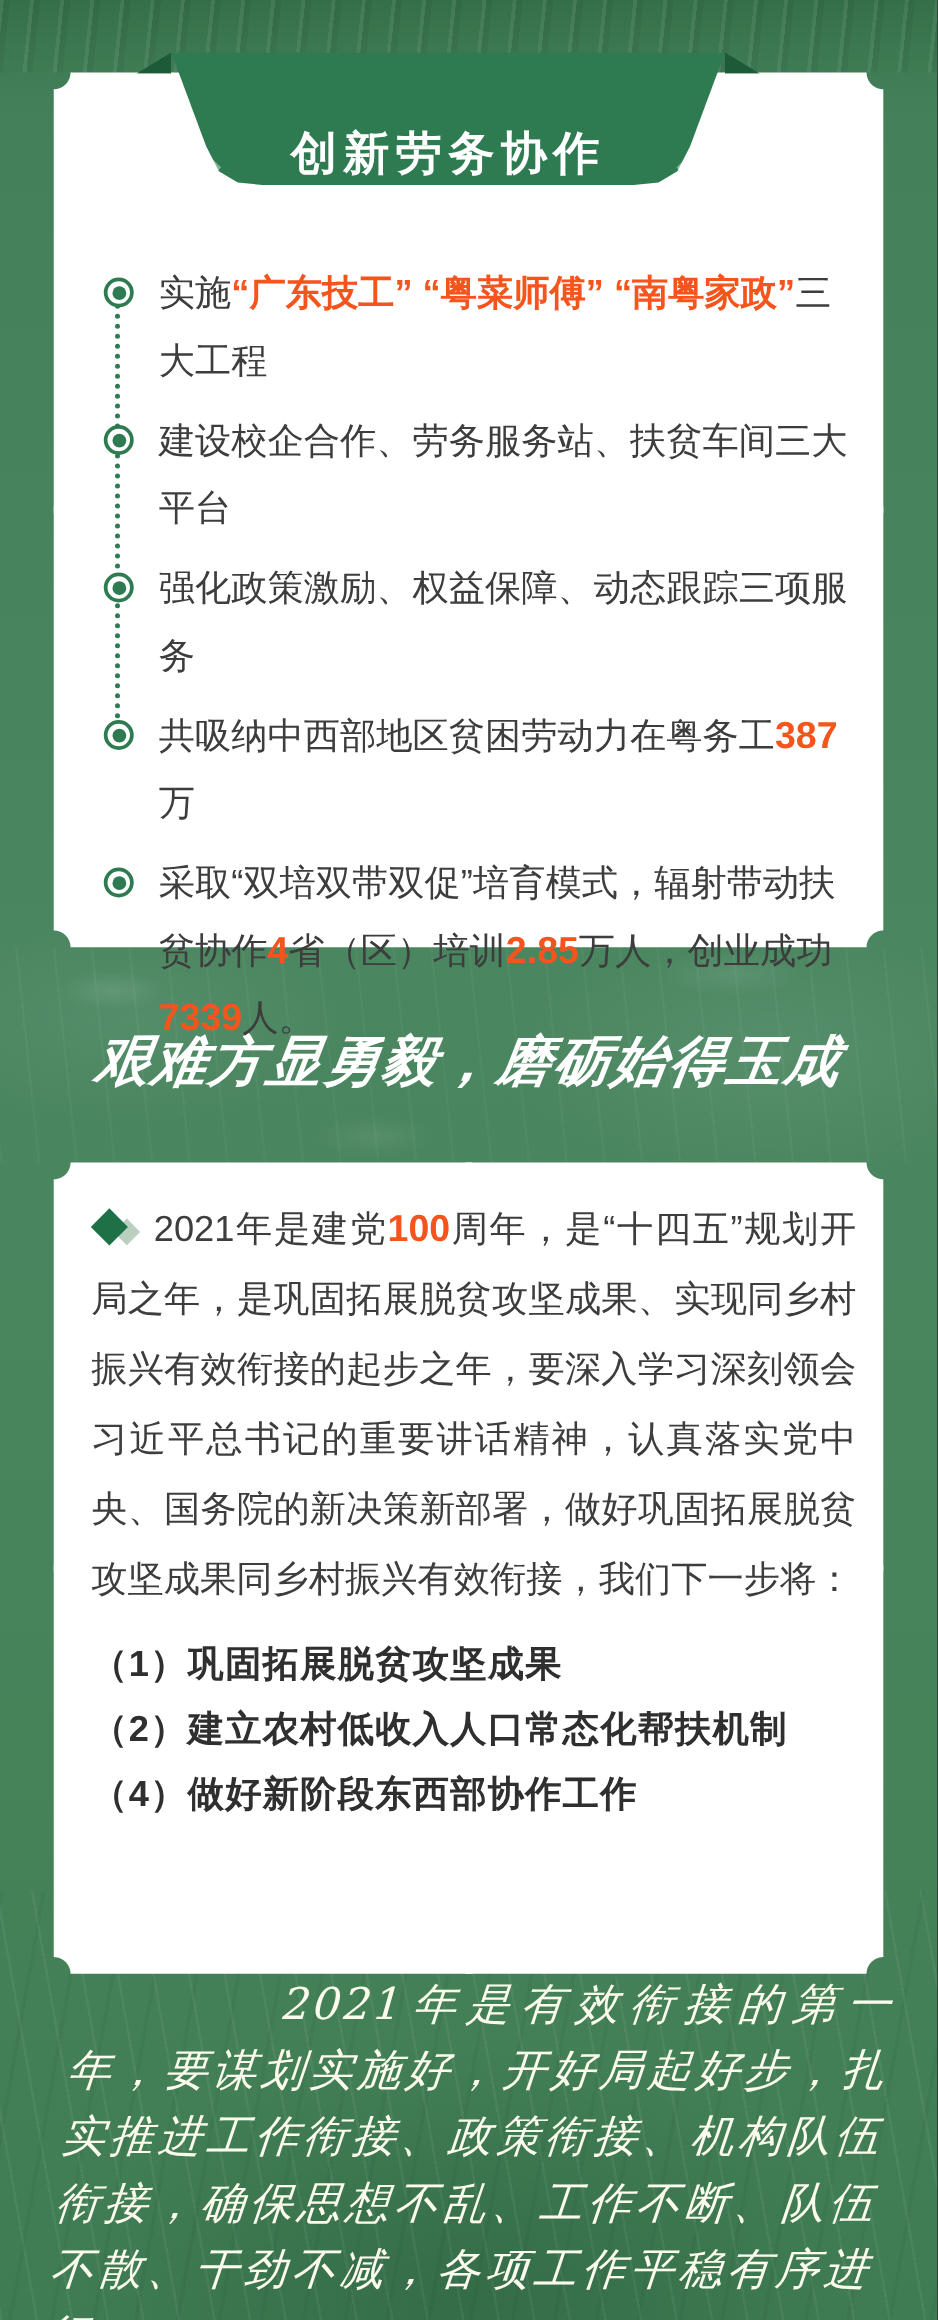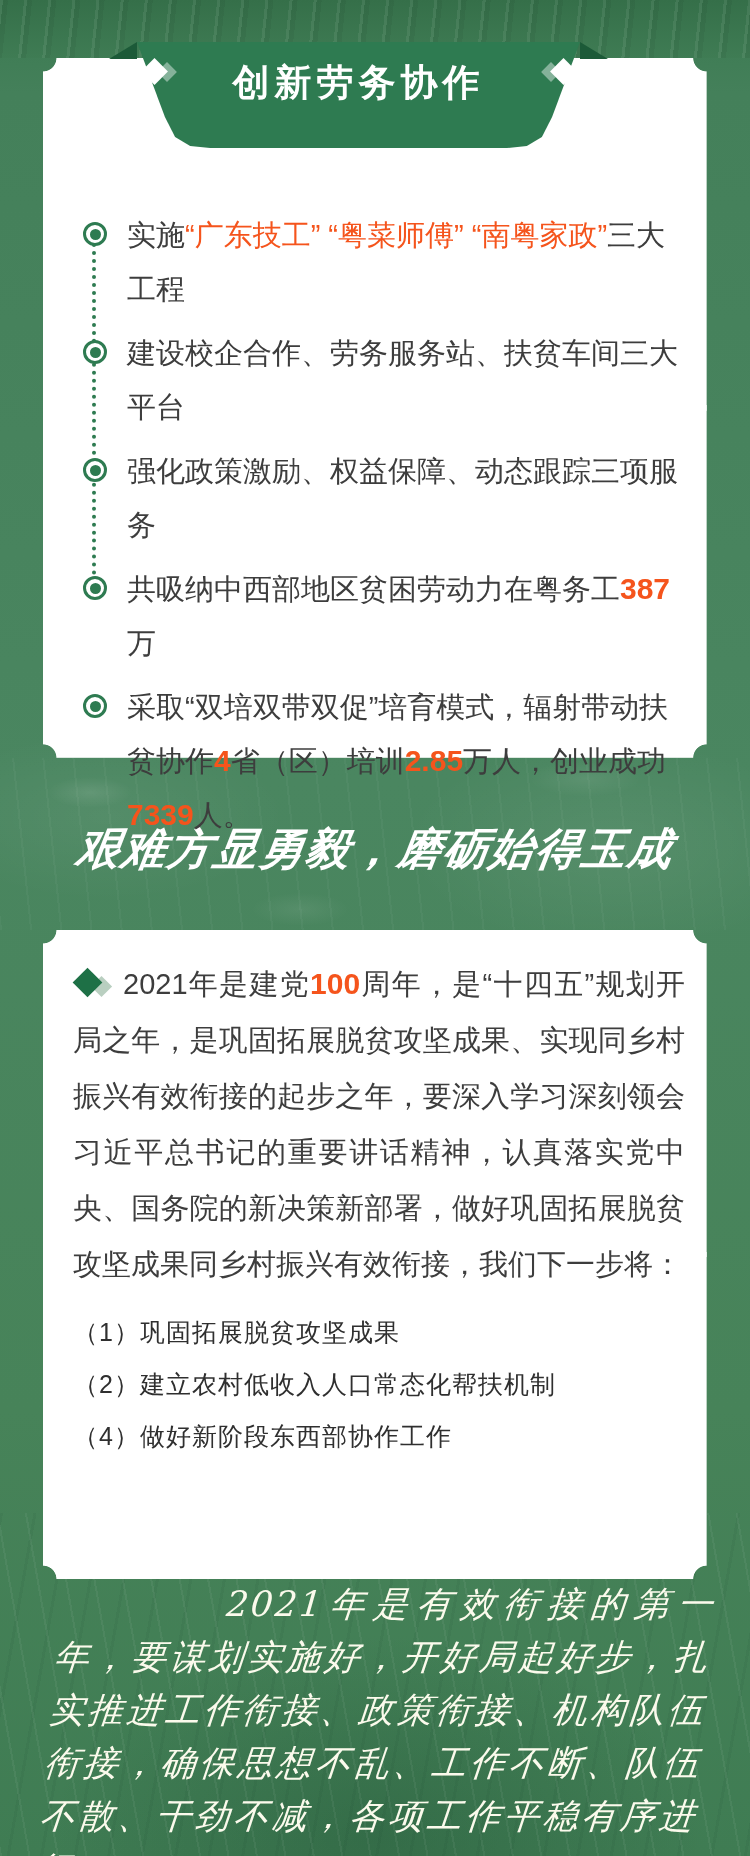--- a/index.html
+++ b/index.html
@@ -50,21 +50,21 @@
   
   .ribbon{ position:absolute; left:137px; top:42px; width:443px; height:106px; }
   .fold{ position:absolute; background:#1c5a38; }
   .fold-left{ left:-28px; top:0; width:28px; height:17px; clip-path:polygon(100% 0,100% 100%,0 100%); }
   .fold-right{ right:-28px; top:0; width:28px; height:17px; clip-path:polygon(0 0,100% 100%,0 100%); }
   .ribbon-shape{
     position:absolute; inset:0; background:#2e7b51;
     clip-path:polygon(0 0,100% 0,93.7% 70.8%,91.4% 89.6%,88% 98.1%,83.5% 100%,16.5% 100%,12% 98.1%,8.6% 89.6%,6.3% 70.8%);
   }
   .ribbon-content{
-    position:absolute; inset:0; display:flex; align-items:flex-start; justify-content:center; gap:52px;
+    position:absolute; inset:0; display:flex; align-items:flex-end; justify-content:center; gap:52px;
     padding-top:16px; box-sizing:border-box;
   }
   .ribbon-title{
     margin:0; color:#ffffff; font-size:37px; font-weight:bold; letter-spacing:5px; white-space:nowrap;
   }
   .dia-pair{ position:relative; width:38px; height:28px; flex-shrink:0; }
   .dia-pair i{ position:absolute; display:block; transform:rotate(45deg); }
   .dia-pair .d1{ left:2px; top:4px; width:19px; height:19px; background:#ffffff; z-index:2; }
   .dia-pair .d2{ left:17px; top:7px; width:14px; height:14px; background:rgba(255,255,255,0.42); z-index:1; }
   .dia-pair.flip{ transform:scaleX(-1); }
@@ -76,21 +76,21 @@
   }
   .bullet-item{ display:flex; margin-bottom:10px; position:relative; z-index:2; }
   .bullet-icon{
     flex:0 0 24px; width:24px; height:24px; margin:14px 20px 0 0;
     border:3px solid #2e7b51; border-radius:50%; background:#ffffff; box-sizing:border-box;
     display:flex; align-items:center; justify-content:center;
   }
   .bullet-icon .dot{ width:11px; height:11px; border-radius:50%; background:#2e7b51; }
   .bullet-text{ flex:1; font-size:29px; line-height:54px; color:#3d3d3d; }
 
-  .seg-hl{ color:#f5541c; font-weight:normal; }
+  .seg-hl{ color:#f5541c; font-weight:bold; }
   .seg-num{ color:#f5541c; font-weight:bold; font-size:30px; line-height:1; letter-spacing:0; }
 
   
   .divider-quote{
     position:absolute; left:0; top:820px; width:750px; text-align:center;
     color:#ffffff; font-size:44px; font-weight:bold; letter-spacing:2px;
     font-family:"DejaVu Serif", serif; font-style:italic;
     transform:skewX(-8deg);
   }
   .footer-quote{
@@ -101,21 +101,21 @@
     transform:skewX(-5deg);
   }
 
   
   .para{ margin:0; font-size:29px; line-height:56px; color:#3d3d3d; text-align:justify; }
   .dd-icon{ position:relative; display:inline-block; width:50px; height:30px; vertical-align:-4px; }
   .dd-icon i{ position:absolute; display:block; transform:rotate(45deg); }
   .dd-icon .dd1{ left:4px; top:4px; width:21px; height:21px; background:#1e7046; z-index:2; }
   .dd-icon .dd2{ left:21px; top:11px; width:15px; height:15px; background:#b9cfc0; z-index:1; }
   .plan-list{ list-style:none; margin:14px 0 0 0; padding:0; }
-  .plan-list li{ font-size:25px; font-weight:normal; color:#2f2f2f; line-height:52px; letter-spacing:1px; }
+  .plan-list li{ font-size:29px; font-weight:bold; color:#2f2f2f; line-height:52px; letter-spacing:1px; }
 </style>
 </head>
 <body>
 
 <div class="page">
 
   <div class="top-band"></div>
   <div class="mid-band"></div>
   <div class="bottom-band"></div>
 

